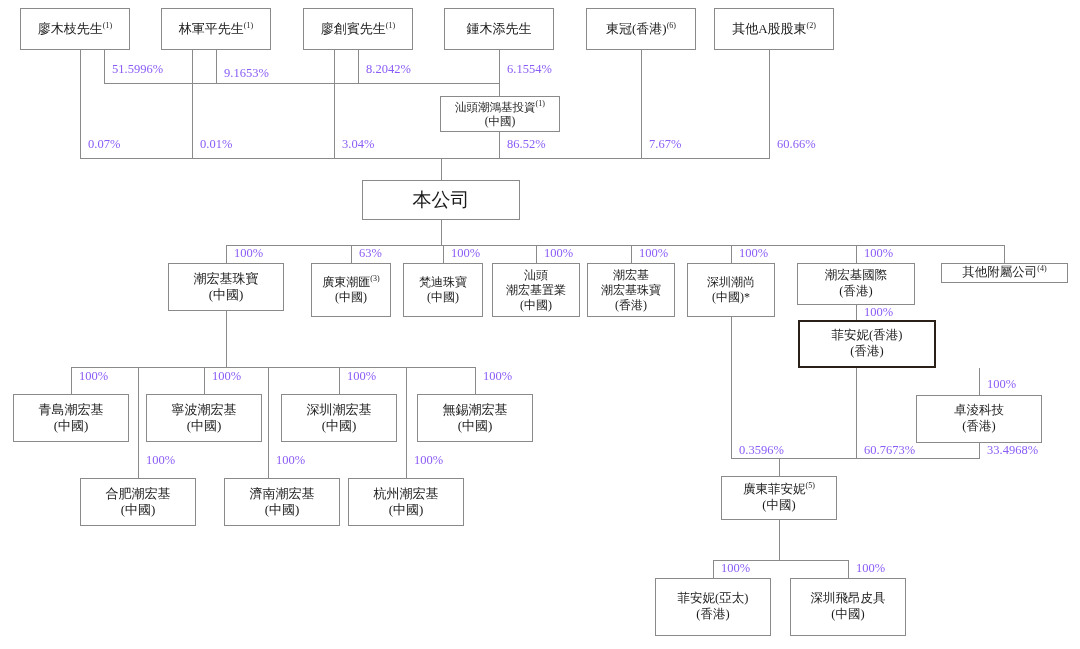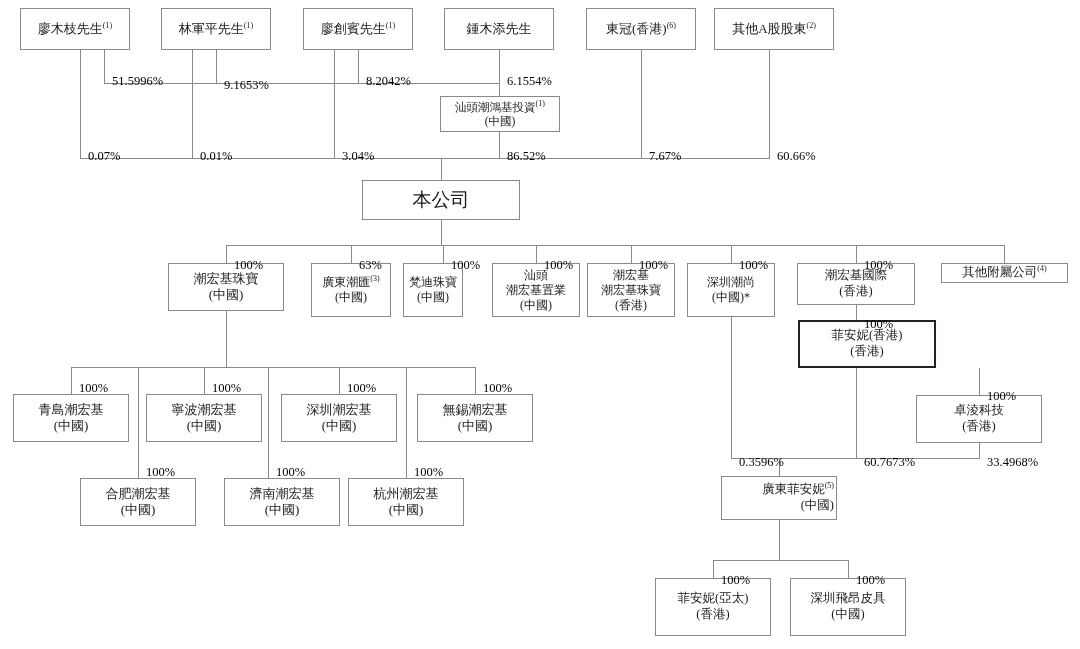--- a/index.html
+++ b/index.html
@@ -40,25 +40,24 @@
     white-space: pre-line;
   }
   .box sup {
     font-size: 8px;
     vertical-align: super;
     line-height: 0;
   }
   .lbl {
     position: absolute;
     font-size: 12.5px;
-    color: #000000;
+    color: #8b5cf6;
     white-space: nowrap;
     z-index: 5;
     background: transparent;
-    margin-top: 12px;
   }
   .ln {
     position: absolute;
     background: #8a8a8a;
     z-index: 1;
   }
   .ln.h { height: 1px; }
   .ln.v { width: 1px; }
   .main-box {
     font-size: 19px;
@@ -102,21 +101,21 @@
   </div>
 
   <div class="box" style="left:168px; top:263px; width:116px; height:48px;">
     <span class="txt"><span>潮宏基珠寶</span><br><span>(中國)</span></span>
   </div>
 
   <div class="box" style="left:311px; top:263px; width:80px; height:54px; font-size:12px;">
     <span class="txt"><span>廣東潮匯</span><sup>(3)</sup><br><span>(中國)</span></span>
   </div>
 
-  <div class="box" style="left:403px; top:263px; width:60px; height:54px; font-size:12px;">
+  <div class="box" style="left:403px; top:263px; width:80px; height:54px; font-size:12px;">
     <span class="txt"><span>梵迪珠寶</span><br><span>(中國)</span></span>
   </div>
 
   <div class="box" style="left:492px; top:263px; width:88px; height:54px; font-size:12px;">
     <span class="txt"><span>汕頭
 潮宏基置業</span><br><span>(中國)</span></span>
   </div>
 
   <div class="box" style="left:587px; top:263px; width:88px; height:54px; font-size:12px;">
     <span class="txt"><span>潮宏基
@@ -164,21 +163,21 @@
   </div>
 
   <div class="box" style="left:210px; top:478px; width:116px; height:48px;margin-left:14px;">
     <span class="txt"><span>濟南潮宏基</span><br><span>(中國)</span></span>
   </div>
 
   <div class="box" style="left:348px; top:478px; width:116px; height:48px;">
     <span class="txt"><span>杭州潮宏基</span><br><span>(中國)</span></span>
   </div>
 
-  <div class="box" style="left:721px; top:476px; width:116px; height:44px; font-size:12.5px;text-align:right;">
+  <div class="box" style="left:721px; top:476px; width:116px; height:44px; font-size:12.5px;">
     <span class="txt"><span>廣東菲安妮</span><sup>(5)</sup><br><span>(中國)</span></span>
   </div>
 
   <div class="box" style="left:655px; top:578px; width:116px; height:58px; font-size:12.5px;">
     <span class="txt"><span>菲安妮(亞太)</span><br><span>(香港)</span></span>
   </div>
 
   <div class="box" style="left:790px; top:578px; width:116px; height:58px; font-size:12.5px;">
     <span class="txt"><span>深圳飛昂皮具</span><br><span>(中國)</span></span>
   </div>

